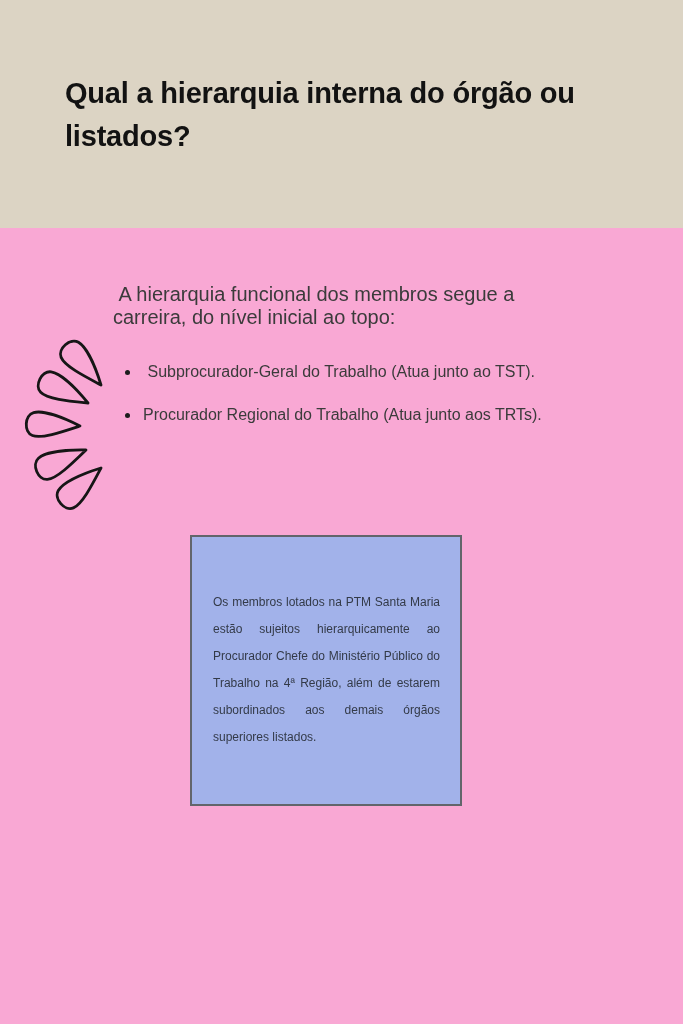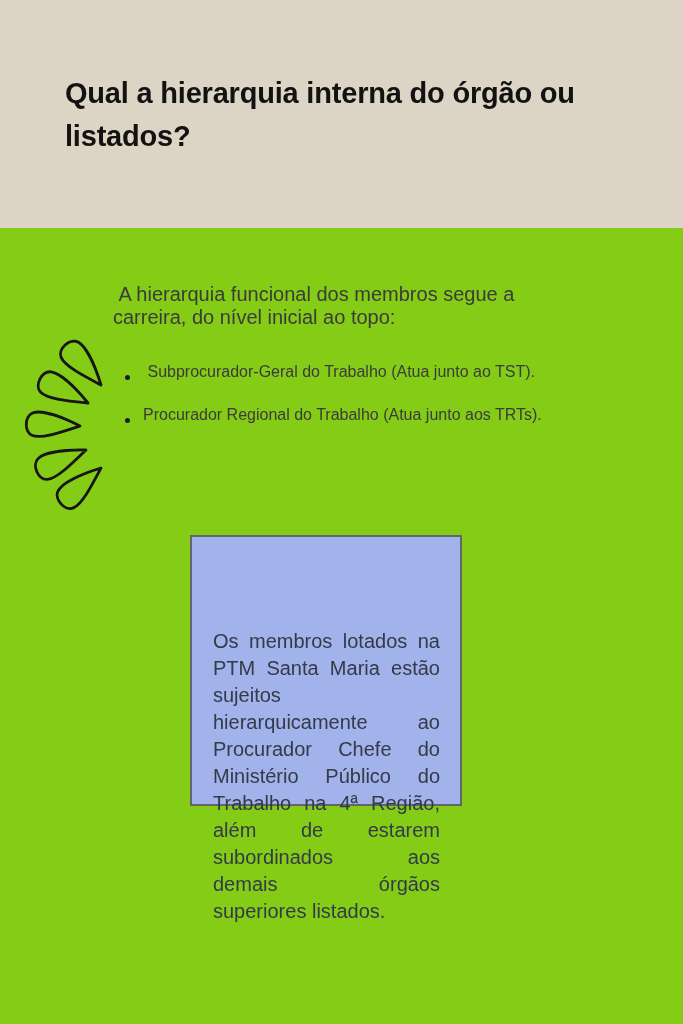--- a/index.html
+++ b/index.html
@@ -2,21 +2,21 @@
 <html><head>
 <meta charset="utf-8">
 <style>
   * { margin: 0; padding: 0; box-sizing: border-box; }
   html, body { background: #e9e9e7; }
   .page {
     position: relative;
     width: 683px;
     height: 1024px;
     margin: 0 auto;
-    background: #84cc16;
+    background: #f9a8d4;
     font-family: "Liberation Sans", sans-serif;
     overflow: hidden;
   }
   .header {
     position: absolute;
     top: 0; left: 0;
     width: 683px;
     height: 228px;
     background: #dcd4c4;
   }
@@ -51,21 +51,21 @@
   }
   .bullet-list {
     position: absolute;
     left: 125px;
     top: 360px;
     width: 465px;
     list-style: none;
   }
   .bullet-list li {
     display: flex;
-    align-items: center;
+    align-items: flex-start;
     margin-bottom: 19px;
     color: #3b3b3b;
     font-size: 16px;
     line-height: 24px;
     white-space: pre-wrap;
   }
   .dot {
     flex: 0 0 auto;
     width: 5px;
     height: 5px;
@@ -78,25 +78,24 @@
     left: 190px;
     top: 535px;
     width: 272px;
     height: 271px;
     background: #a2b2ea;
     border: 2px solid #62656b;
     padding: 52px 20px 20px 21px;
   }
   .callout-text {
     color: #333a48;
-    font-size: 20px;
+    font-size: 12px;
     line-height: 27px;
     text-align: justify;
     text-justify: inter-word;
-    margin-top: 39px;
   }
 </style>
 </head>
 <body>
 
 <div class="page">
 
   <div class="header">
     <h1 class="page-title">
       <span>Qual a hierarquia interna do órgão ou</span>

